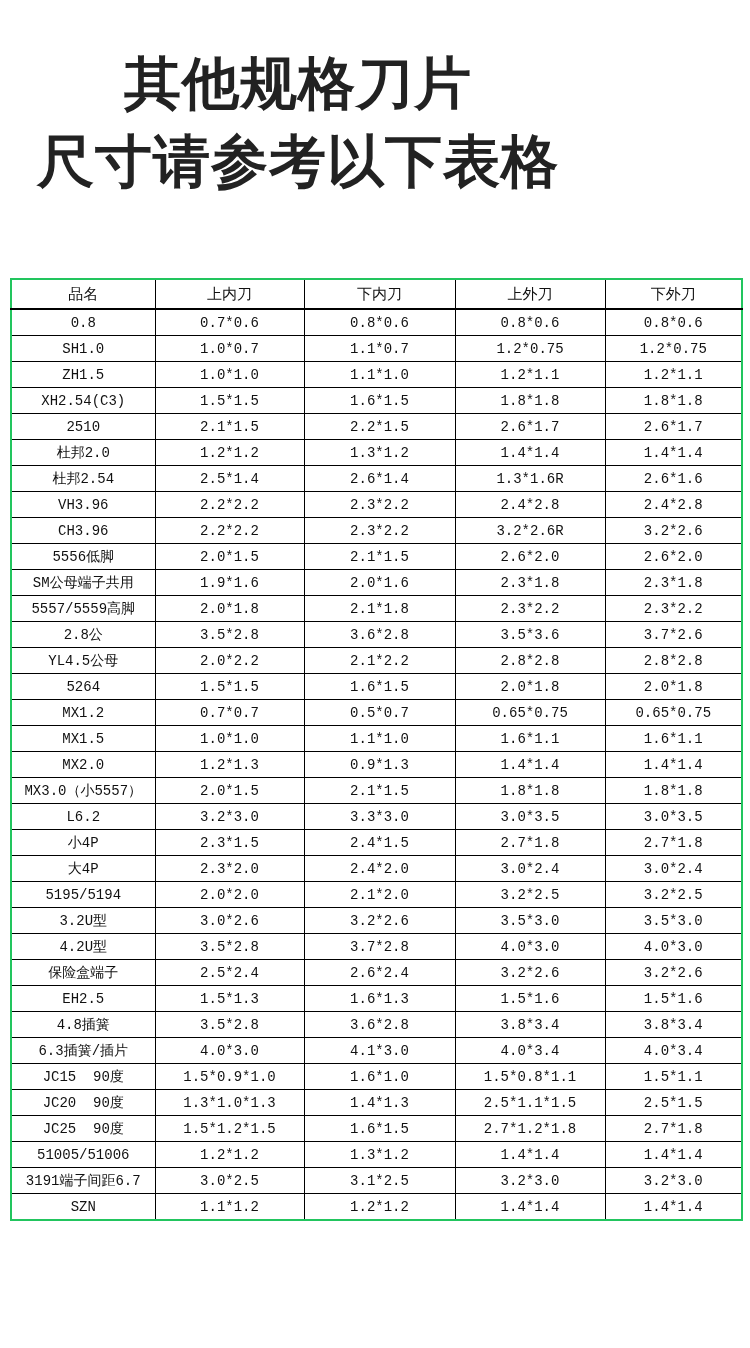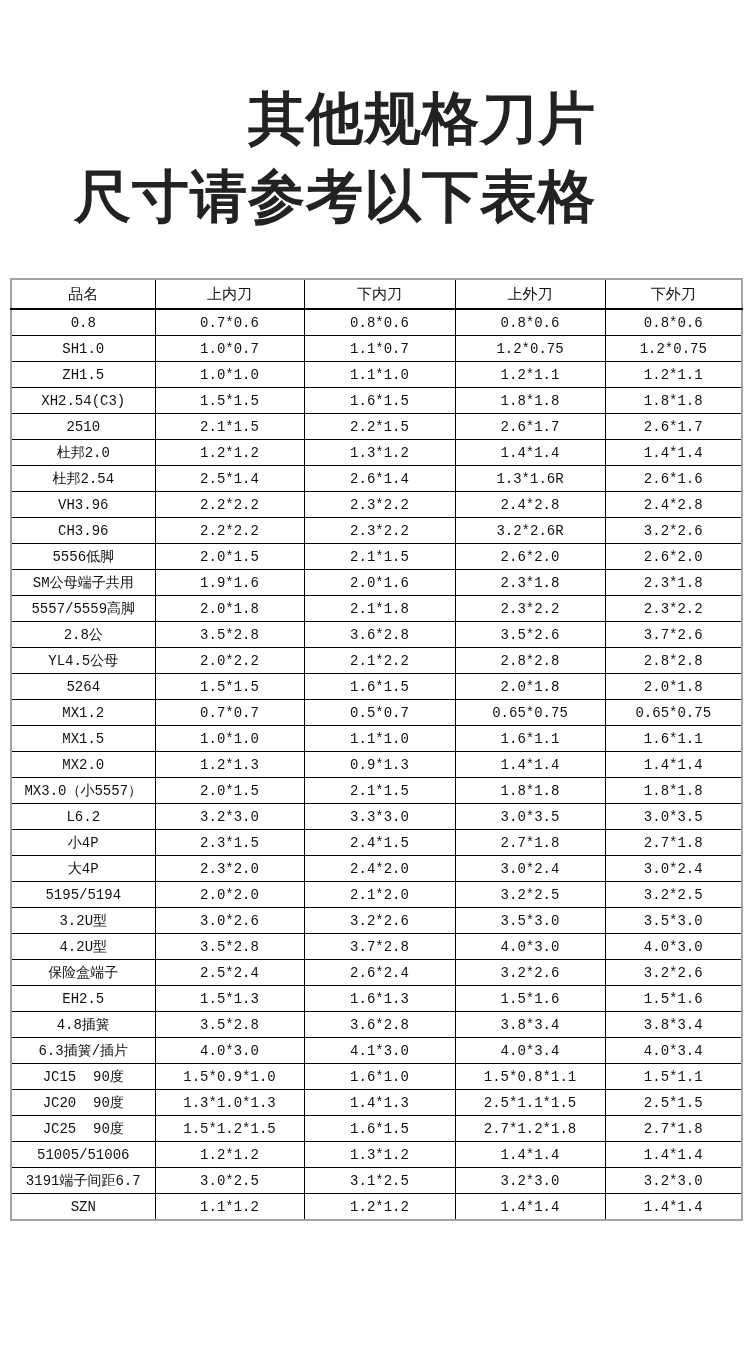--- a/index.html
+++ b/index.html
@@ -13,22 +13,21 @@
     position: relative;
     overflow: hidden;
     font-family: "Liberation Sans", sans-serif;
     color: #1a1a1a;
   }
   .title-block {
     position: absolute;
     top: 44px;
     left: 0;
     width: 596px;
-    text-align: right;
-    margin-top: 35px;
+    text-align: center;
   }
   .title-line {
     font-size: 57px;
     line-height: 78px;
     font-weight: 700;
     color: #222222;
     letter-spacing: 1px;
     white-space: nowrap;
   }
   table.spec-table {
@@ -38,21 +37,21 @@
     width: 731px;
     border-collapse: collapse;
     table-layout: fixed;
     background: #ffffff;
     font-family: "Liberation Mono", "DejaVu Sans Mono", monospace;
   }
   table.spec-table, table.spec-table tr, table.spec-table th, table.spec-table td {
     border: 1px solid #000000;
   }
   table.spec-table {
-    border: 2px solid #a3a3a3;
+    border: 2px solid #22c55e;
   }
   table.spec-table th {
     height: 28px;
     font-size: 15px;
     font-weight: 400;
     text-align: center;
     vertical-align: middle;
     padding: 0;
     border-bottom: 2px solid #000000;
     color: #111111;
@@ -176,21 +175,21 @@
         <td>5557/5559高脚</td>
         <td>2.0*1.8</td>
         <td>2.1*1.8</td>
         <td>2.3*2.2</td>
         <td>2.3*2.2</td>
       </tr>
       <tr>
         <td>2.8公</td>
         <td>3.5*2.8</td>
         <td>3.6*2.8</td>
-        <td>3.5*2.6</td>
+        <td>3.5*3.6</td>
         <td>3.7*2.6</td>
       </tr>
       <tr>
         <td>YL4.5公母</td>
         <td>2.0*2.2</td>
         <td>2.1*2.2</td>
         <td>2.8*2.8</td>
         <td>2.8*2.8</td>
       </tr>
       <tr>

